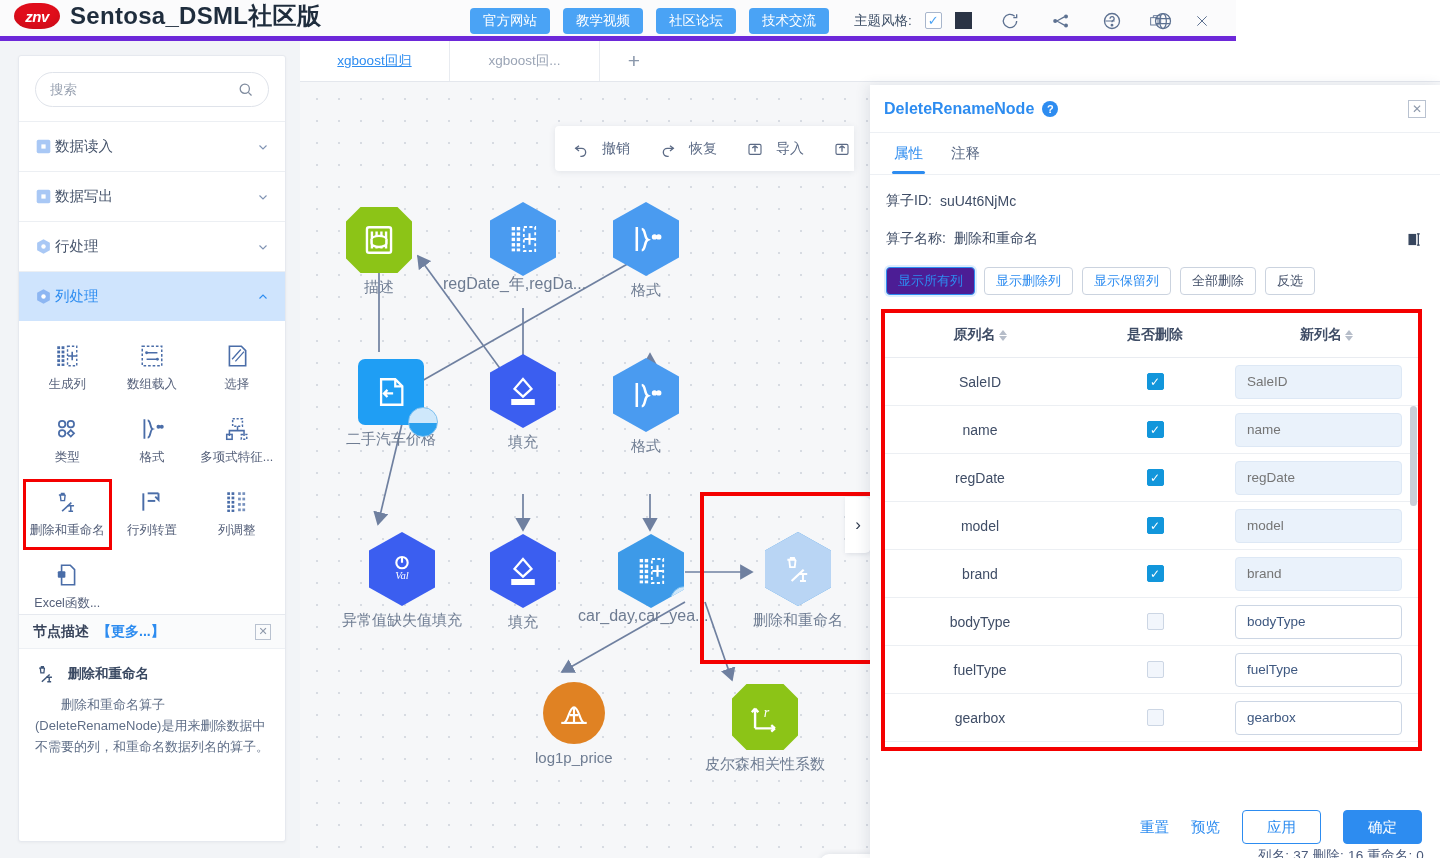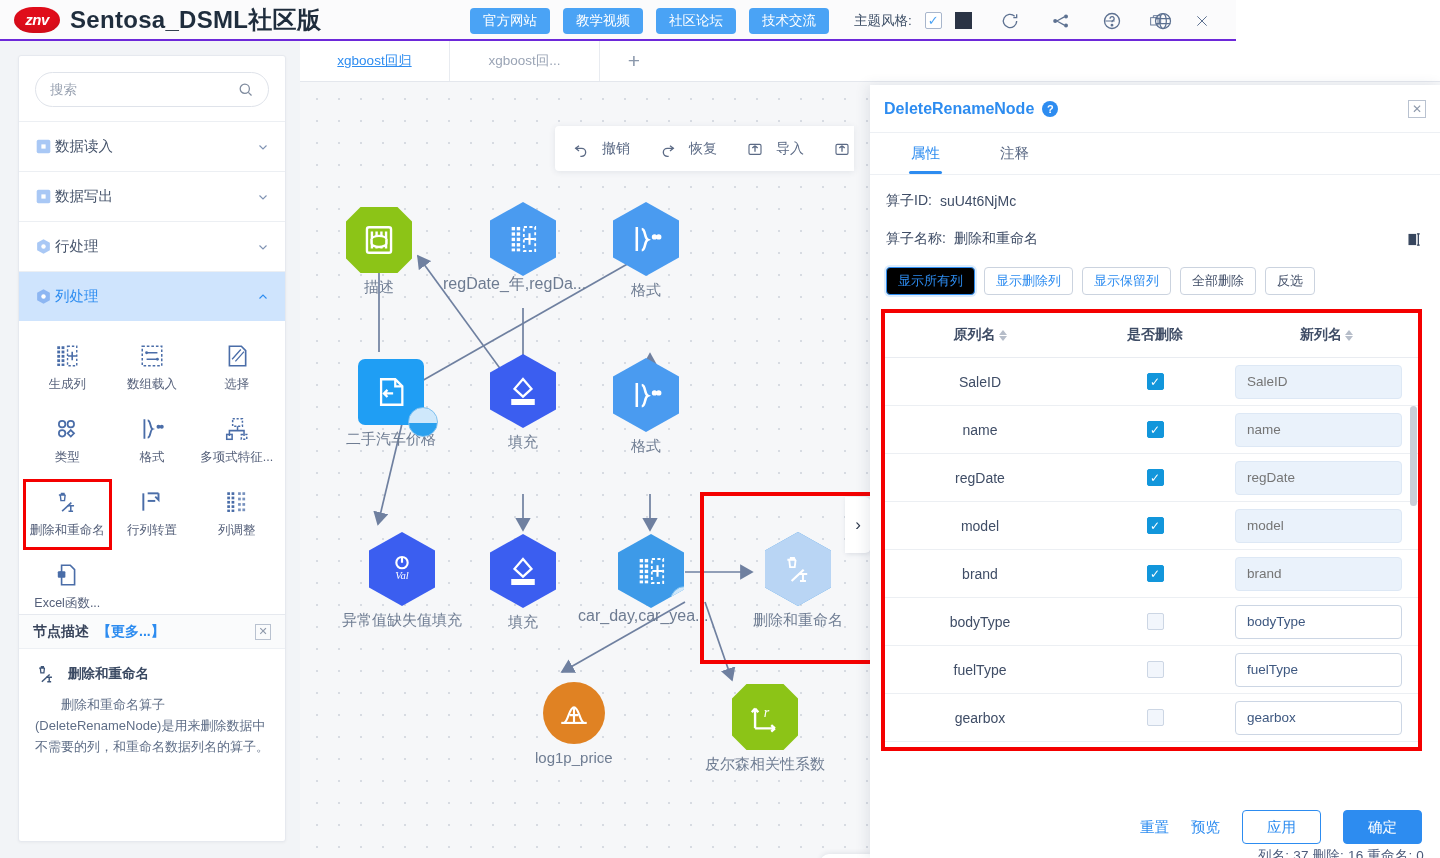--- a/index.html
+++ b/index.html
@@ -9,22 +9,22 @@
     font-family: "Liberation Sans", "DejaVu Sans", sans-serif;
     font-size: 13px;
     color: #4a5a76;
     background: #ffffff;
     position: relative;
   }
 
   
   #titlebar {
     position:absolute; left:0; top:0; width:1236px; height:41px;
-    background:#fbfbfc; border-bottom:2px solid #6d28d9;
-    display:flex; align-items:center;
+    background:#fbfbfc; border-bottom:5px solid #6d28d9;
+    display:flex; align-items:flex-start;
   }
   #logo-wrap { display:flex; align-items:center; padding-left:14px; gap:10px; }
   .znv-logo {
     width:46px; height:26px; border-radius:50%/60%;
     background:#e00d1b; color:#fff; font-size:15px; font-weight:bold;
     font-style:italic; display:flex; align-items:center; justify-content:center;
     letter-spacing:-0.5px;
     box-shadow: inset 0 -4px 6px rgba(0,0,0,.08);
   }
   #app-title { font-size:24px; color:#1f2d3d; font-weight:600; letter-spacing:.3px; }
@@ -152,38 +152,38 @@
   #right {
     position:absolute; left:870px; top:85px; width:570px; height:773px;
     background:#fff; box-shadow:-3px 0 12px rgba(40,60,90,.10); z-index:10;
   }
   #rp-head { height:48px; display:flex; align-items:center; padding:0 14px 0 14px; border-bottom:1px solid #edf0f4;}
   #rp-title { font-size:16px; font-weight:bold; color:#2d8cf0; }
   #rp-help { width:16px; height:16px; border-radius:50%; background:#2d8cf0; color:#fff; font-size:11px;
              display:inline-flex; align-items:center; justify-content:center; margin-left:8px; cursor:pointer; font-weight:bold;}
   #rp-close { margin-left:auto; width:18px; height:18px; border:1px solid #b9c2d0; color:#8e99ab;
               display:flex; align-items:center; justify-content:center; font-size:12px; cursor:pointer;}
-  #rp-tabs { height:42px; display:flex; align-items:stretch; padding-left:27px; border-bottom:1px solid #edf0f4;gap:32px;}
+  #rp-tabs { height:42px; display:flex; align-items:stretch; padding-left:10px; border-bottom:1px solid #edf0f4;}
   .rp-tab { padding:0 14px; display:flex; align-items:center; font-size:14.5px; color:#5b6a85; cursor:pointer; position:relative;}
   .rp-tab.active { color:#2d8cf0; }
   .rp-tab.active:after { content:""; position:absolute; left:12px; right:12px; bottom:0; height:3px; background:#2d8cf0; border-radius:2px;}
 
   .fieldline { display:flex; align-items:center; font-size:14px; color:#3f4d66; padding:0 16px; height:32px;}
   #row-id { margin-top:10px;}
   #row-name { margin-top:6px;}
   .fl-label { color:#3f4d66; }
   .fl-value { color:#3f4d66; margin-left:8px;}
   #copy-ico { margin-left:auto; width:17px; height:17px; color:#37465e; cursor:pointer;}
 
   #btnrow { display:flex; gap:9px; padding:12px 16px 10px 16px;}
   .sbtn {
     height:28px; padding:0 11px; border:1px solid #cbd3df; background:#fff; border-radius:4px;
     font-size:13px; color:#2d8cf0; cursor:pointer; font-family:inherit;
   }
-  .sbtn.sel { border-color:#2d8cf0; background:#000000; box-shadow:0 0 0 2px rgba(45,140,240,.16);}
+  .sbtn.sel { border-color:#2d8cf0; background:#4c1d95; box-shadow:0 0 0 2px rgba(45,140,240,.16);}
   .sbtn.plain { color:#44516a; }
 
   #table-outer { position:absolute; left:881px; top:309px; width:541px; height:442px; border:4px solid #f40000; z-index:12; background:#fff;}
   #thead { display:flex; height:45px; align-items:center; border-bottom:1px solid #e9ecf1;}
   .th { font-size:14px; color:#3f4d66; font-weight:bold; display:flex; align-items:center; justify-content:center; gap:3px;}
   .th1 { width:190px; } .th2 { width:160px;} .th3 { flex:1; }
   .sorter { display:inline-flex; flex-direction:column; gap:1px; }
   .sorter i { width:0;height:0;border-left:4px solid transparent;border-right:4px solid transparent; display:block;}
   .sorter i.up { border-bottom:5px solid #b6bdc9; }
   .sorter i.dn { border-top:5px solid #b6bdc9; }

